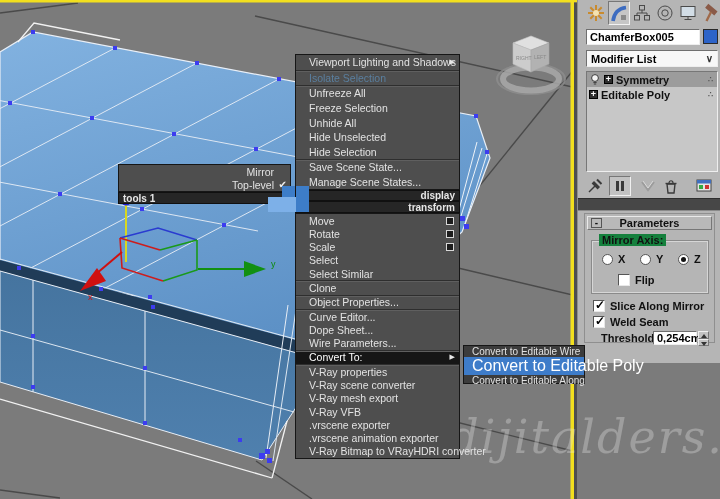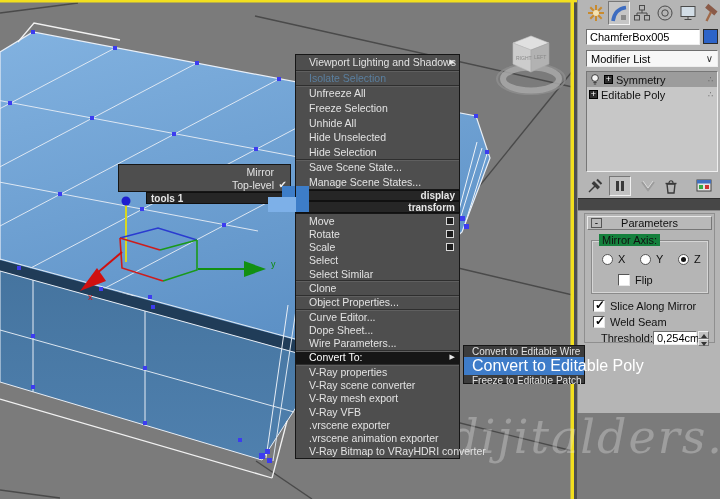--- a/index.html
+++ b/index.html
@@ -23,27 +23,27 @@
   .mi.hl{background:#161616;color:#fff;}
   .mi.sel{background:#3e7cc9;color:#fff;}
   .mi .arr{position:absolute;right:4px;font-size:7px;color:#e8e8e8;}
   .mi .setbox{position:absolute;right:5px;width:8px;height:8px;
       border:1px solid #d8d8d8;background:#1d1d1d;}
   .mi.ralign{justify-content:flex-end;padding:0 16px 0 6px;}
   .mi .chk{margin-left:5px;font-size:10px;color:#f0f0f0;position:absolute;right:3px;}
   .quadbar{position:absolute;background:#262626;color:#e6e6e6;font-size:10px;
       font-weight:bold;z-index:6;display:flex;align-items:center;border:1px solid #101010;}
   .quadbar.right{justify-content:flex-end;padding-right:4px;}
-  .quadbar.left{justify-content:flex-start;padding-left:4px;margin-left:28px;}
+  .quadbar.left{justify-content:flex-start;padding-left:4px;}
   .qsq{position:absolute;z-index:7;}
 
   
-  .panel{position:absolute;left:577px;top:0;width:143px;height:413px;
+  .panel{position:absolute;left:577px;top:0;width:143px;height:363px;
          background:#b5b5b5;z-index:2;border-left:1px solid #8e8e8e;
-         font-size:11px;color:#111;}
+         font-size:11px;color:#111;font-weight:bold;}
   .ptabs{position:absolute;left:0;top:0;width:143px;height:26px;}
   .ptab{position:absolute;top:1px;width:22px;height:24px;display:flex;
         align-items:center;justify-content:center;}
   .ptab.active{background:#c6c6c6;border:1px solid;
         border-color:#777 #f2f2f2 #f2f2f2 #777;}
   .field{position:absolute;background:#fff;border:1px solid;
         border-color:#6f6f6f #eee #eee #6f6f6f;font-size:11px;color:#000;
         display:flex;align-items:center;padding-left:3px;}
   .swatch{position:absolute;border:1px solid #2a2a2a;}
   .combo{position:absolute;background:#f7f7f7;border:1px solid;
@@ -508,17 +508,17 @@
   </div>
 
   <div class="menu" style="left:463px;top:345px;width:122px;height:39px;z-index:8;background:#3c3c3c">
     <div class="mi" style="padding-left:8px;font-size:10px">
       <span class="lbl">Convert to Editable Wire</span>
     </div>
     <div class="mi sel" style="padding-left:8px;font-size:16px">
       <span class="lbl">Convert to Editable Poly</span>
     </div>
     <div class="mi" style="padding-left:8px;font-size:10px">
-      <span class="lbl">Freeze to Editable Patch</span>
+      <span class="lbl">Convert to Editable Along</span>
     </div>
   </div>
 
 </div>
 
 </body></html>

